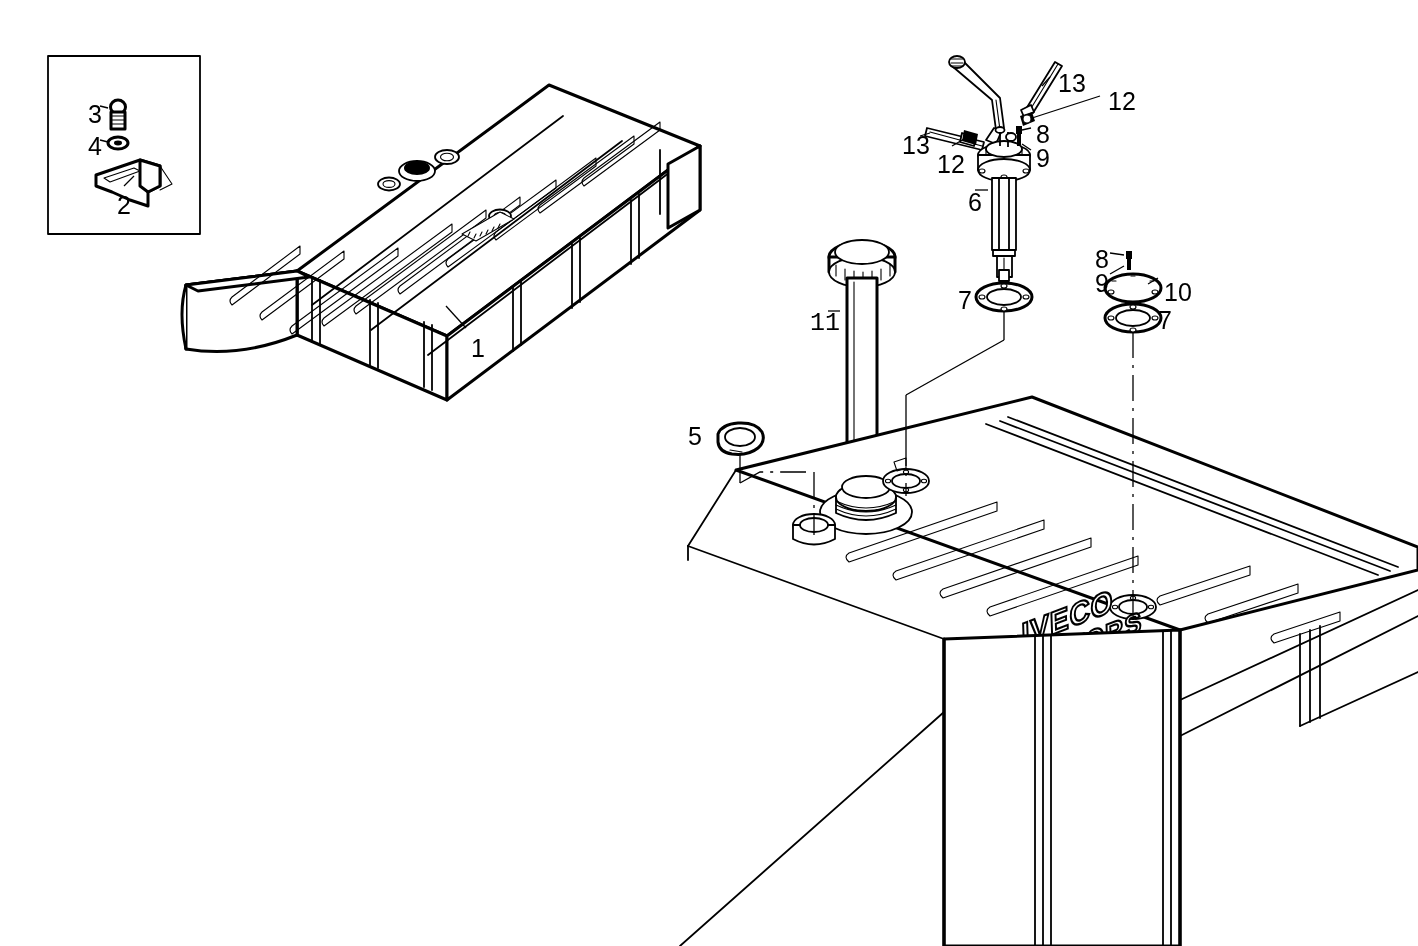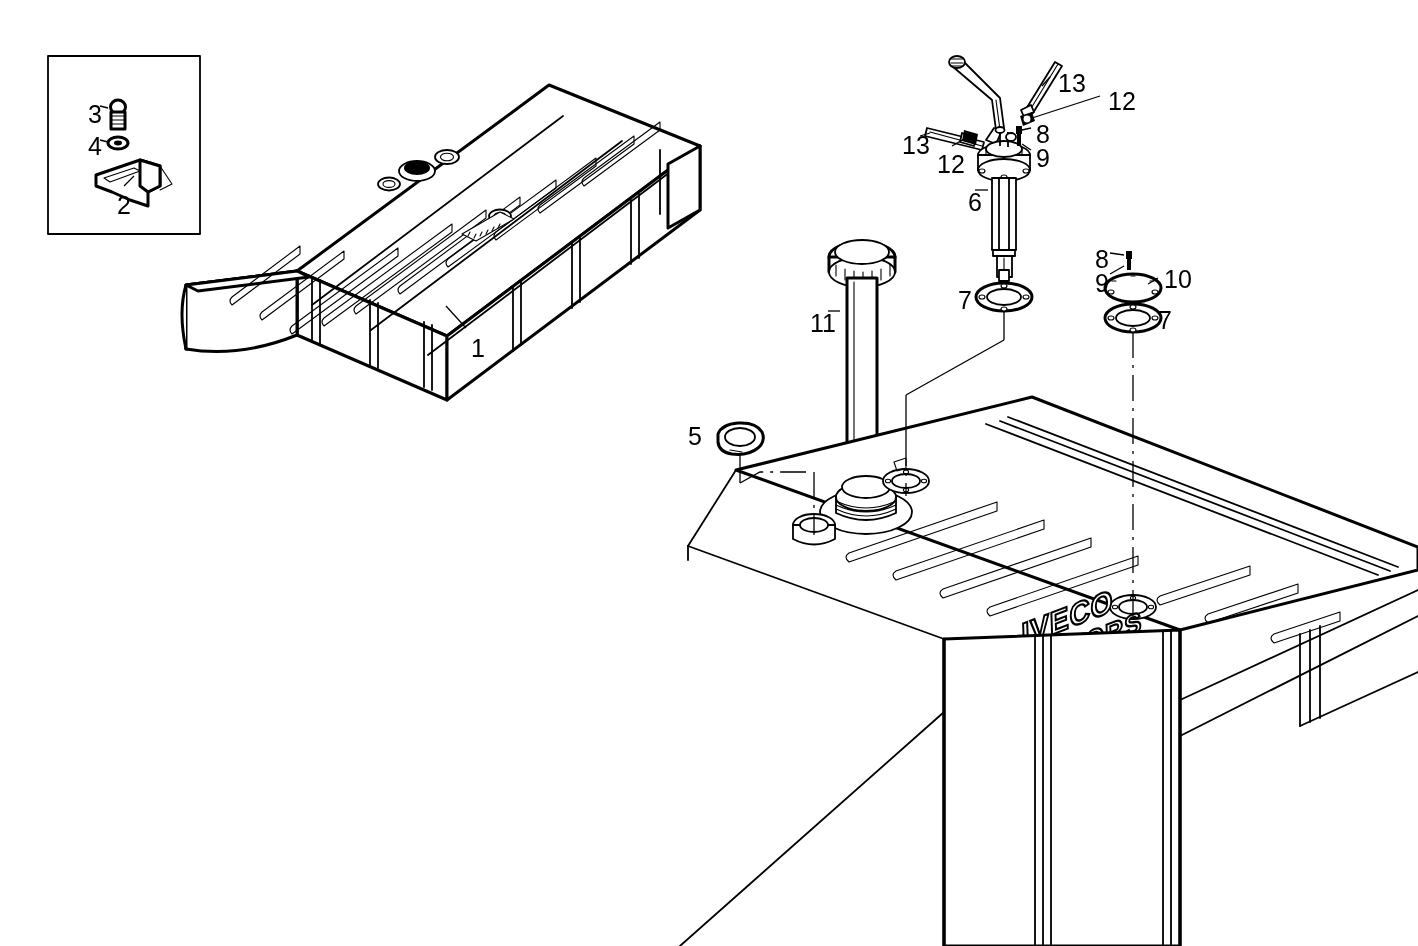--- a/index.html
+++ b/index.html
@@ -404,20 +404,20 @@
   <div class="callout" style="left:88px;  top:102px;">3</div>
   <div class="callout" style="left:88px;  top:134px;">4</div>
   <div class="callout" style="left:688px; top:424px;">5</div>
   <div class="callout" style="left:968px; top:190px;">6</div>
   <div class="callout" style="left:958px; top:288px;">7</div>
   <div class="callout" style="left:1158px;top:308px;">7</div>
   <div class="callout" style="left:1036px;top:122px;">8</div>
   <div class="callout" style="left:1036px;top:146px;">9</div>
   <div class="callout" style="left:1095px;top:247px;">8</div>
   <div class="callout" style="left:1095px;top:271px;">9</div>
-  <div class="callout" style="left:1164px;top:267px;text-align:right;">10</div>
-  <div class="callout" style="left:810px; top:311px;">11</div>
+  <div class="callout" style="left:1164px;top:280px;text-align:right;">10</div>
+  <div class="callout" style="left:810px; top:311px;font-family:Liberation Mono, monospace;">11</div>
   <div class="callout" style="left:1108px;top:89px;">12</div>
   <div class="callout" style="left:937px; top:152px;">12</div>
   <div class="callout" style="left:1058px;top:71px;">13</div>
   <div class="callout" style="left:902px; top:133px;">13</div>
 
 </div>
 
 </body></html>

